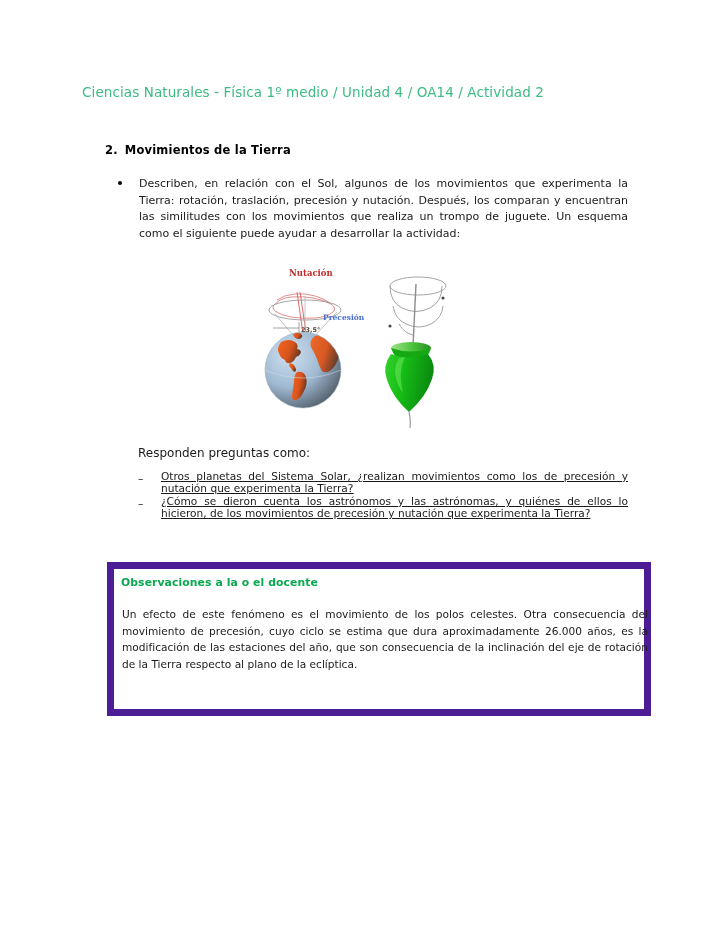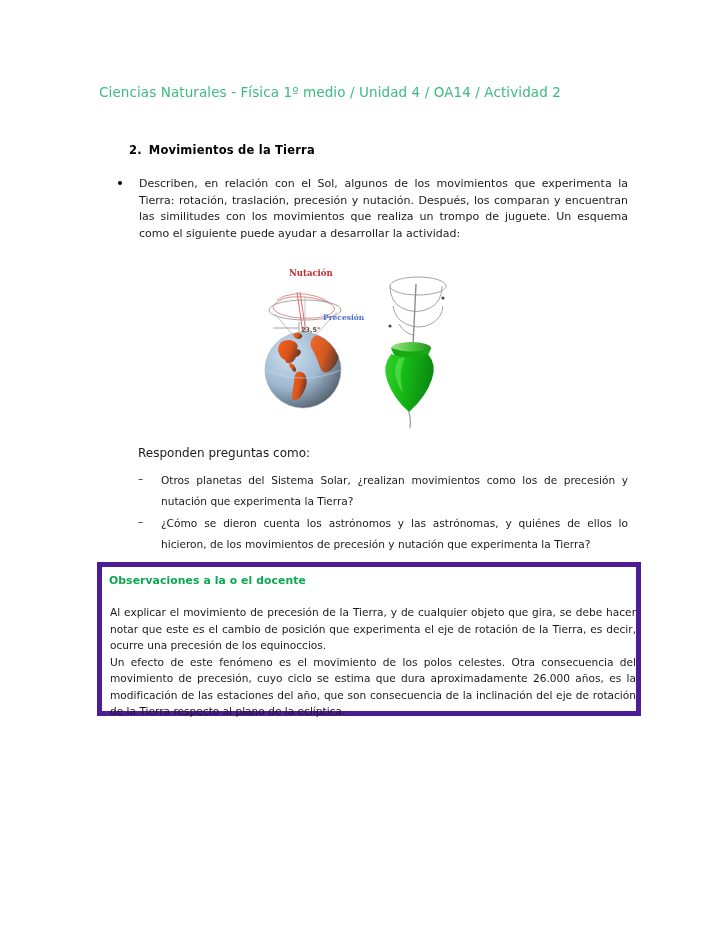--- a/index.html
+++ b/index.html
@@ -18,34 +18,34 @@
 
   .page {
     position: absolute;
     inset: 0;
     background: #ffffff;
   }
 
   
   .doc-header {
     position: absolute;
-    left: 99px;
+    left: 82px;
     top: 83px;
     width: 540px;
     font-size: 13.5px;
     line-height: 18px;
     color: #3cbb82;
     letter-spacing: 0.1px;
     white-space: nowrap;
   }
 
   
   .section-title {
     position: absolute;
-    left: 129px;
+    left: 105px;
     top: 143px;
     font-size: 11.5px;
     font-weight: bold;
     letter-spacing: 0.2px;
     color: #000000;
   }
   .section-title .num { margin-right: 7px; }
 
   
   .bullet-block {
@@ -109,33 +109,34 @@
   .dash {
     position: absolute;
     left: 2px;
     top: 0px;
     font-size: 10.6px;
     line-height: 16.5px;
     color: #1a1a1a;
   }
   .question-text {
     font-size: 10.6px;
-    line-height: 21px;
+    line-height: 12px;
     text-align: justify;
     color: #1a1a1a;
+    text-decoration: underline;
   }
 
   
   .obs-box {
     position: absolute;
-    left: 97px;
+    left: 107px;
     top: 562px;
     width: 544px;
     height: 154px;
-    border: 5px solid #4c1d95;
+    border: 7px solid #4c1d95;
     box-sizing: border-box;
     background: #ffffff;
   }
   .obs-title {
     position: absolute;
     left: 7px;
     top: 7px;
     font-size: 10.8px;
     font-weight: bold;
     color: #0aa84f;
@@ -288,18 +289,17 @@
     </div>
     <div class="question-row">
       <span class="dash">–</span>
       <div class="question-text">¿Cómo se dieron cuenta los astrónomos y las astrónomas, y quiénes de ellos lo hicieron, de los movimientos de precesión y nutación que experimenta la Tierra?</div>
     </div>
   </div>
 
   <div class="obs-box">
     <div class="obs-title">Observaciones a la o el docente</div>
     <div class="obs-body">
-      <p class="obs-para">Al explicar el movimiento de precesión de la Tierra, y de cualquier objeto que gira, se debe hacer notar que este es el cambio de posición que experimenta el eje de rotación de la Tierra, es decir, ocurre una precesión de los equinoccios.</p>
       <p class="obs-para">Un efecto de este fenómeno es el movimiento de los polos celestes. Otra consecuencia del movimiento de precesión, cuyo ciclo se estima que dura aproximadamente 26.000 años, es la modificación de las estaciones del año, que son consecuencia de la inclinación del eje de rotación de la Tierra respecto al plano de la eclíptica.</p>
     </div>
   </div>
 
 </div>
 
 </body></html>

